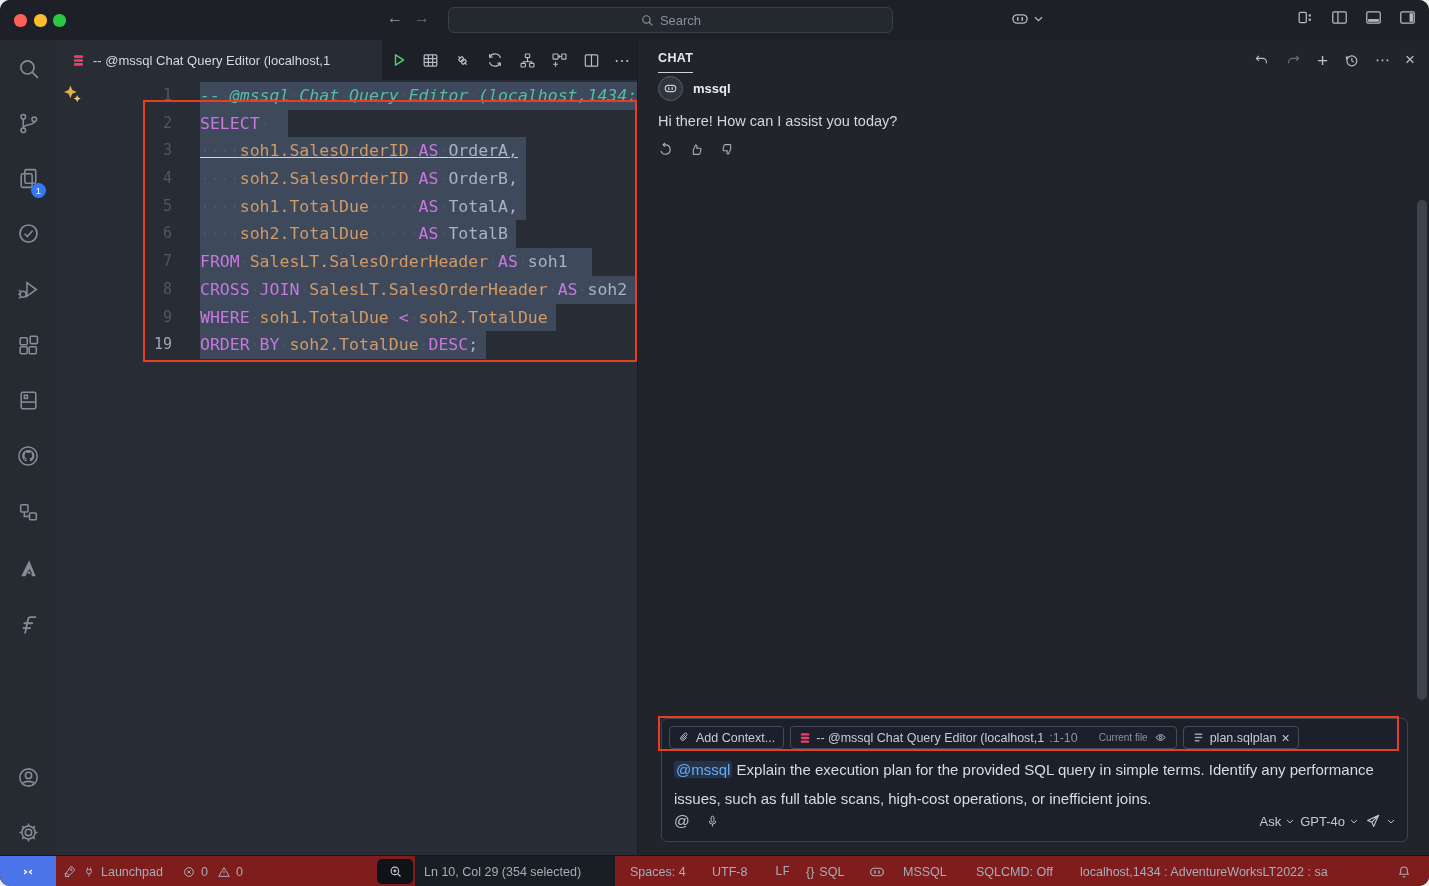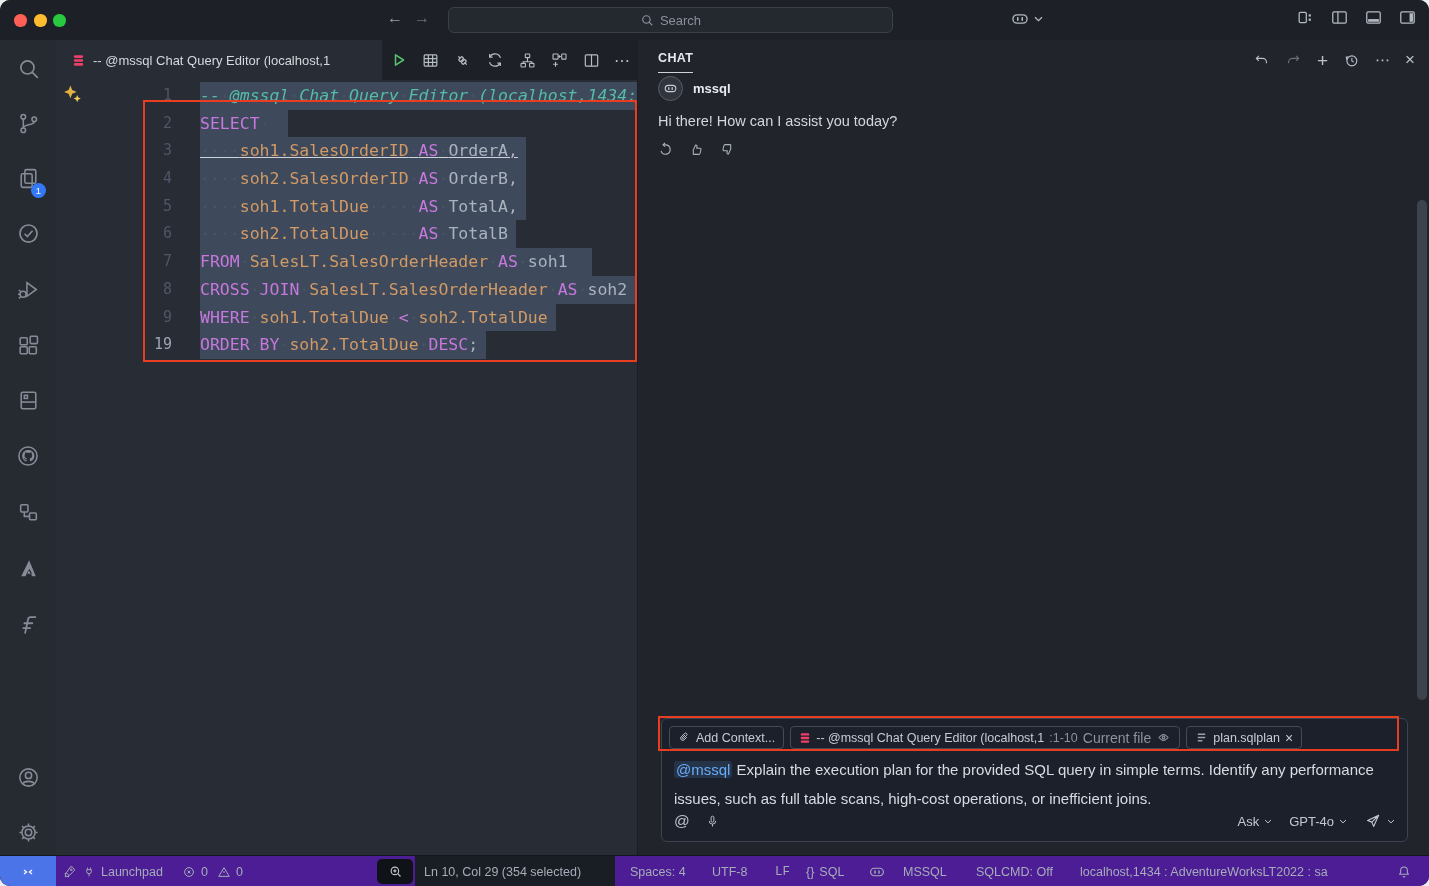--- a/index.html
+++ b/index.html
@@ -55,31 +55,31 @@
   .author{font-size:13px;font-weight:bold;color:#e8ebef;}
   .msg{position:absolute;left:20px;top:73px;font-size:14.5px;color:#d2d6dd;}
   .msg-actions{position:absolute;left:19px;top:101px;display:flex;gap:14px;color:#aab1bb;}
   .chat-scrollbar{position:absolute;left:779px;top:160px;width:10px;height:500px;background:#3d434d;border-radius:5px;}
 
   .chat-input{position:absolute;left:661px;top:718px;width:747px;height:124px;background:#1b202a;border:1px solid #3d4450;
               border-radius:6px;z-index:10;}
   .chips{position:absolute;left:7px;top:7px;display:flex;gap:6px;align-items:center;}
   .chip{height:23px;border:1px solid #454c57;border-radius:4px;padding:0 8px;display:inline-flex;align-items:center;gap:5px;
         font-size:12.5px;color:#c6ccd6;background:transparent;white-space:nowrap;}
-  .chip .sub{color:#8b929d;} .chip .note{color:#8b929d;font-size:14px;margin-left:0;text-align:right;}
+  .chip .sub{color:#8b929d;} .chip .note{color:#8b929d;font-size:10px;margin-left:16px;text-align:right;}
   .input-text{position:absolute;left:12px;top:36px;width:700px;font-size:15px;line-height:29px;color:#d7dbe2;}
   .mention{color:#66aaf9;background:rgba(102,170,249,.15);border-radius:3px;padding:0 2px;}
   .input-bottom{position:absolute;left:12px;right:12px;bottom:8px;height:24px;display:flex;align-items:center;justify-content:space-between;}
   .ib-left{display:flex;align-items:center;gap:15px;color:#bac0ca;}
-  .ib-right{display:flex;align-items:center;gap:17px;color:#c3c9d3;font-size:13px;}
+  .ib-right{display:flex;align-items:center;gap:6px;color:#c3c9d3;font-size:13px;}
   .pick{display:inline-flex;align-items:center;gap:5px;}
   .at-glyph{font-size:15.5px;color:#bac0ca;}
 
   
-  .statusbar{position:absolute;left:0;bottom:0;width:100%;height:31px;background:#4c1d95;border-top:1px solid #14171c;
+  .statusbar{position:absolute;left:0;bottom:0;width:100%;height:31px;background:#7f1d1d;border-top:1px solid #14171c;
              font-size:12.5px;color:#a6adb8;}
   .sb{position:absolute;top:0;height:31px;display:flex;align-items:center;gap:5px;white-space:nowrap;}
   .remote{left:0;width:56px;justify-content:center;background:#4a74e8;color:#fff;border-radius:0 0 0 10px;}
   .lnbg{position:absolute;left:415px;top:0;width:200px;height:31px;background:#191d24;}
   .magbox{position:absolute;left:377px;top:3px;width:36px;height:25px;background:#0f1216;border-radius:5px;
           display:flex;align-items:center;justify-content:center;color:#c3c9d2;}
 </style>
 </head>
 <body>
 

